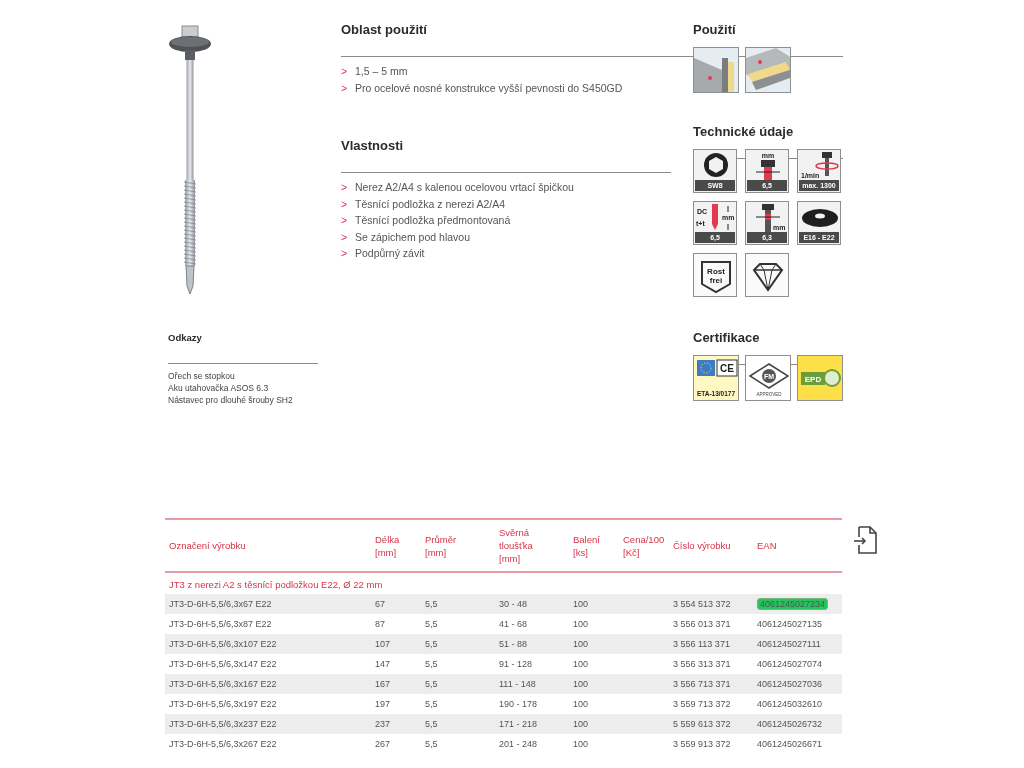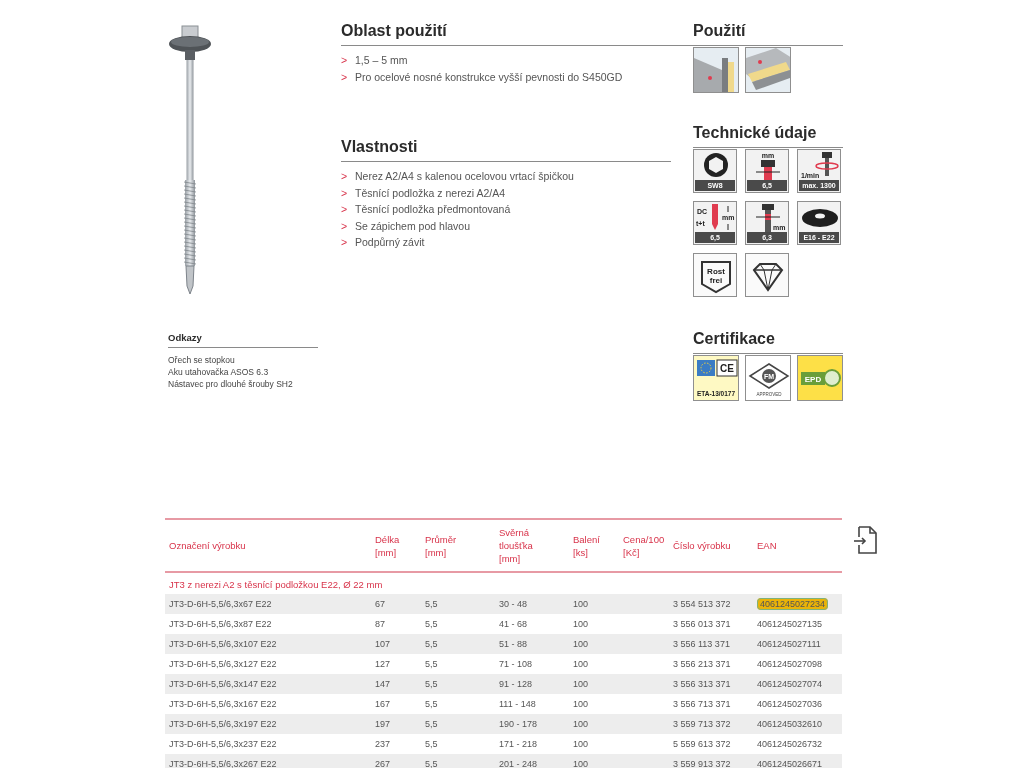--- a/index.html
+++ b/index.html
@@ -7,22 +7,22 @@
     width: 1024px; height: 768px; position: relative; overflow: hidden;
     font-family: "Liberation Sans", sans-serif; color: #444;
   }
   .abs { position: absolute; }
 
   
   #screw { left: 160px; top: 24px; width: 60px; height: 275px; }
 
   
   .sec-title {
-    font-family: "Liberation Sans", sans-serif; font-weight: bold; font-size: 16px;
-    color: #2b2b2b; padding-bottom: 5px; border-bottom: 1px solid #8a8a8a;
+    font-family: "Liberation Sans", sans-serif; font-weight: bold; font-size: 13px;
+    color: #2b2b2b; padding-bottom: 19px; border-bottom: 1px solid #8a8a8a;
   }
   .bullet-list { list-style: none; margin: 6px 0 0 0; padding: 0; }
   .bullet-list li {
     font-size: 10.5px; line-height: 16.5px; color: #555; position: relative; padding-left: 14px;
   }
   .bullet-list li .gt { position: absolute; left: 0; top: 0; color: #d8334a; }
 
   
   .tile {
     position: absolute; width: 44px; height: 44px; box-sizing: border-box;
@@ -50,21 +50,21 @@
   .group-row td {
     color: #d8334a; font-size: 9.5px; padding: 5px 4px 4px 4px; height: 12px;
   }
   tbody.data tr td {
     font-size: 9px; color: #555; padding: 0 4px; height: 20px; line-height: 20px;
     white-space: nowrap;
   }
   tbody.data tr:nth-child(odd) td { background: #ededed; }
   tbody.data tr:nth-child(even) td { background: #ffffff; }
   .ean-hl {
-    background: #eab308; border: 1px solid #7fb27b; border-radius: 4px; padding: 0 2px;
+    background: #22c55e; border: 1px solid #7fb27b; border-radius: 4px; padding: 0 2px;
   }
   #export-btn { left: 853px; top: 525px; width: 26px; height: 30px; cursor: pointer; }
 </style>
 </head>
 <body>
 
 <div id="screw" class="abs">
   <svg width="60" height="275" viewBox="0 0 60 275">
     <defs>
       <linearGradient id="shank" x1="0" x2="1">
@@ -248,21 +248,21 @@
 </div>
 <div class="tile" style="left:797px; top:355px; width:46px; height:46px; background:#fde047;">
   <svg width="46" height="46" viewBox="0 0 46 46">
     <rect x="3" y="16" width="24" height="13" fill="#6a9e3a"></rect>
     <text x="15" y="26" font-size="8" font-weight="bold" text-anchor="middle" fill="#fff" font-family="Liberation Sans, sans-serif">EPD</text>
     <circle cx="34" cy="22" r="8" fill="#dfeecf" stroke="#6a9e3a" stroke-width="2"></circle>
   </svg>
 </div>
 
 <div class="abs" style="left:168px; top:332px; width:150px;">
-  <div class="sec-title" style="font-size:9.5px; padding-bottom:4px;">Odkazy</div>
+  <div class="sec-title" style="font-size:9.5px; padding-bottom:20px;">Odkazy</div>
   <div style="margin-top:6px;">
     <div class="link-item">Ořech se stopkou</div>
     <div class="link-item">Aku utahovačka ASOS 6.3</div>
     <div class="link-item">Nástavec pro dlouhé šrouby SH2</div>
   </div>
 </div>
 
 <div id="table-wrap" class="abs">
   <table>
     <colgroup>
@@ -317,30 +317,20 @@
         <td>JT3-D-6H-5,5/6,3x107 E22</td>
         <td>107</td>
         <td>5,5</td>
         <td>51 - 88</td>
         <td>100</td>
         <td></td>
         <td>3 556 113 371</td>
         <td>4061245027111</td>
       </tr>
       <tr>
-        <td>JT3-D-6H-5,5/6,3x127 E22</td>
-        <td>127</td>
-        <td>5,5</td>
-        <td>71 - 108</td>
-        <td>100</td>
-        <td></td>
-        <td>3 556 213 371</td>
-        <td>4061245027098</td>
-      </tr>
-      <tr>
         <td>JT3-D-6H-5,5/6,3x147 E22</td>
         <td>147</td>
         <td>5,5</td>
         <td>91 - 128</td>
         <td>100</td>
         <td></td>
         <td>3 556 313 371</td>
         <td>4061245027074</td>
       </tr>
       <tr>

